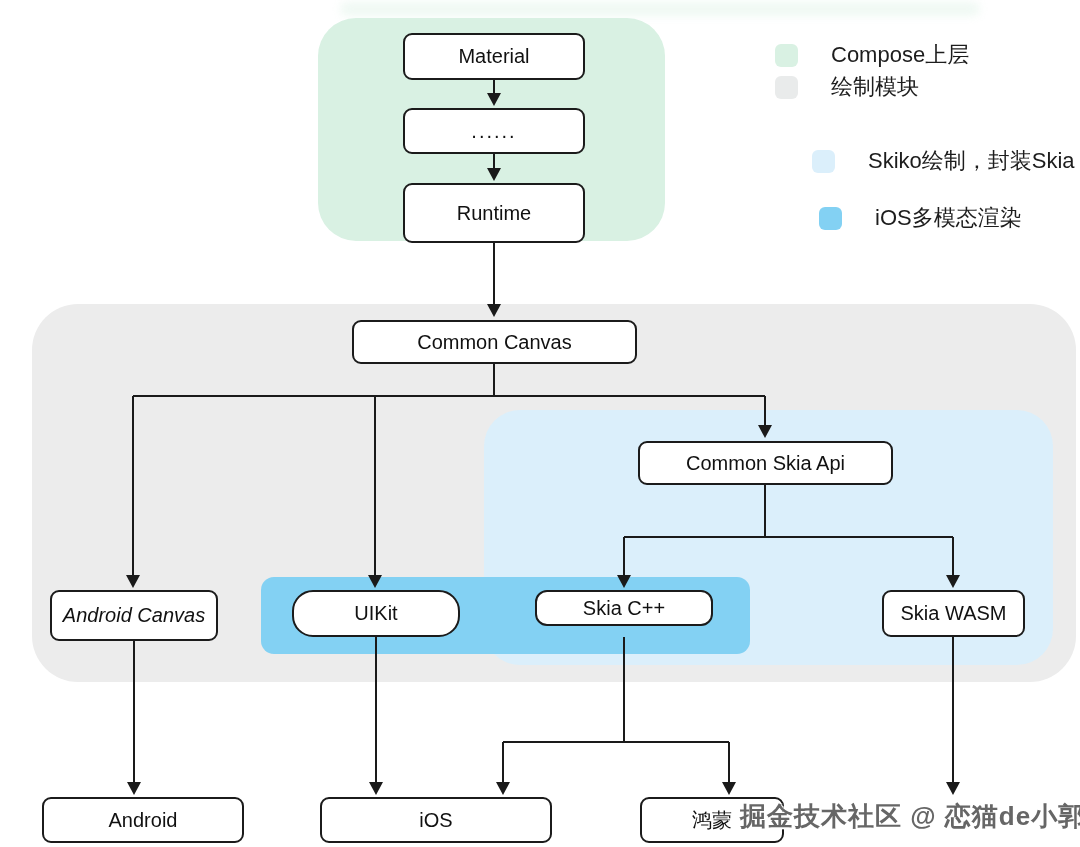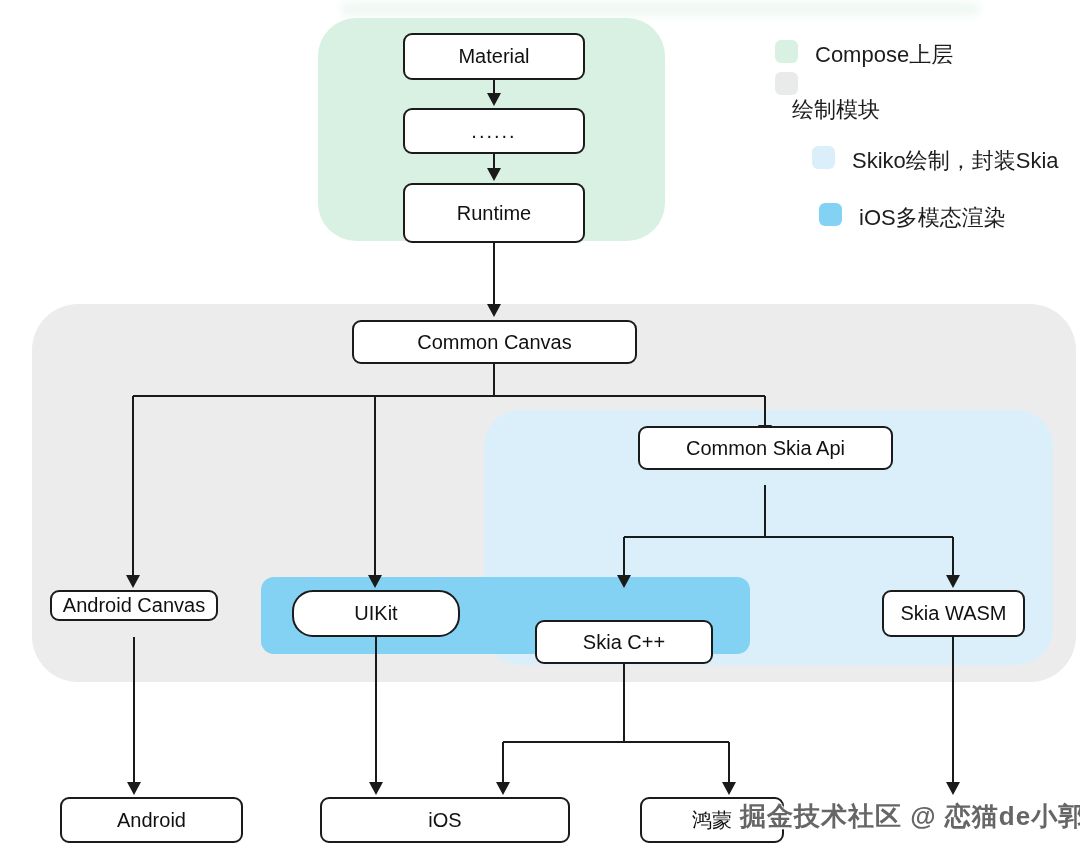--- a/index.html
+++ b/index.html
@@ -62,43 +62,45 @@
     align-items: center;
     justify-content: center;
     font-size: 20px;
     color: #111111;
     white-space: nowrap;
   }
   .node-material        { left: 403px; top: 33px;  width: 182px; height: 47px; }
   .node-ellipsis        { left: 403px; top: 108px; width: 182px; height: 46px; letter-spacing: 2px; }
   .node-runtime         { left: 403px; top: 183px; width: 182px; height: 60px; }
   .node-common-canvas   { left: 352px; top: 320px; width: 285px; height: 44px; text-align: right; }
-  .node-common-skia-api { left: 638px; top: 426px; width: 255px; height: 44px; }
-  .node-android-canvas  { left: 50px;  top: 590px; width: 168px; height: 31px; }
+  .node-common-skia-api { left: 638px; top: 441px; width: 255px; height: 44px; }
+  .node-android-canvas  { left: 50px;  top: 590px; width: 168px; height: 51px; font-style: italic; }
   .node-uikit           { left: 292px; top: 590px; width: 168px; height: 47px; border-radius: 21px; }
-  .node-skia-cpp        { left: 535px; top: 620px; width: 178px; height: 44px; }
+  .node-skia-cpp        { left: 535px; top: 590px; width: 178px; height: 36px; border-radius: 12px; }
   .node-skia-wasm       { left: 882px; top: 590px; width: 143px; height: 47px; }
-  .node-android         { left: 60px;  top: 797px; width: 183px; height: 46px; }
-  .node-ios             { left: 320px; top: 797px; width: 250px; height: 46px; }
+  .node-android         { left: 42px;  top: 797px; width: 202px; height: 46px; }
+  .node-ios             { left: 320px; top: 797px; width: 232px; height: 46px; }
   .node-harmonyos       { left: 640px; top: 797px; width: 144px; height: 46px; }
   .node-web             { left: 864px; top: 797px; width: 182px; height: 46px; }
   
   .legend {
     position: absolute;
     left: 775px; top: 0;
     z-index: 6;
   }
   .legend-item {
     position: absolute;
     left: 0;
     display: flex;
+    align-items: center;
     white-space: nowrap;
+    gap: 16px;
   }
   .legend-item-0 { top: 40px; }
-  .legend-item-1 { top: 72px; flex-direction: column; }
+  .legend-item-1 { top: 72px; }
   .legend-item-2 { top: 146px; padding-left: 37px; }
   .legend-item-3 { top: 203px; padding-left: 44px; }
   .legend-swatch {
     display: inline-block;
     width: 23px; height: 23px;
     border-radius: 6px;
     flex: 0 0 auto;
   }
   .legend-label {
     margin-left: 17px;

